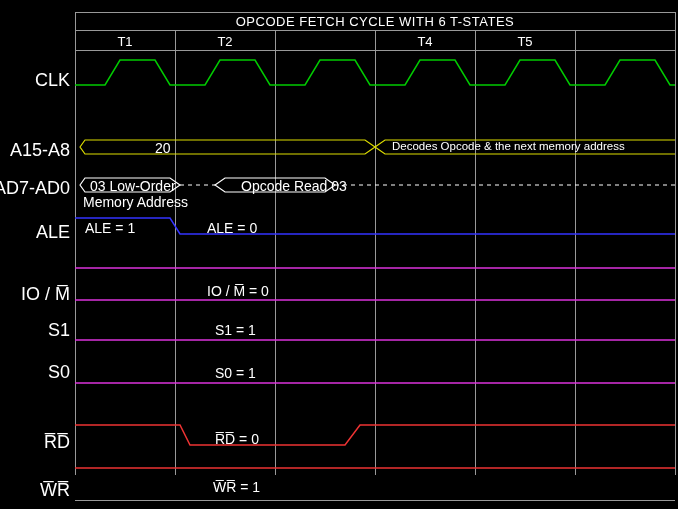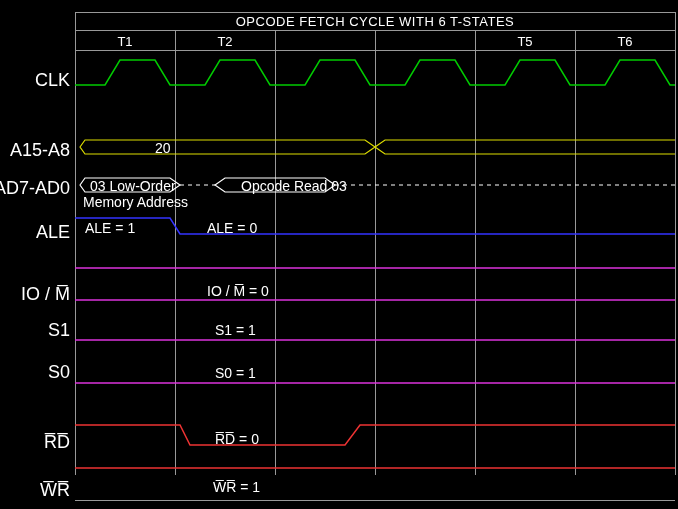--- a/index.html
+++ b/index.html
@@ -87,22 +87,22 @@
   <div class="grid-line-v" style="left:275px; top:30px"></div>
   <div class="grid-line-v" style="left:375px; top:30px"></div>
   <div class="grid-line-v" style="left:475px; top:30px"></div>
   <div class="grid-line-v" style="left:575px; top:30px"></div>
   <div class="grid-line-v" style="left:675px; top:12px"></div>
 
   <div class="title">OPCODE FETCH CYCLE WITH 6 T-STATES</div>
 
   <div class="t-label" style="left:75px">T1</div>
   <div class="t-label" style="left:175px">T2</div>
+  <div class="t-label" style="left:375px">T4</div>
   <div class="t-label" style="left:475px">T5</div>
-  <div class="t-label" style="left:575px">T6</div>
 
   <div class="signal-label" style="top:70px">CLK</div>
   <div class="signal-label" style="top:140px">A15-A8</div>
   <div class="signal-label" style="top:178px">AD7-AD0</div>
   <div class="signal-label" style="top:222px">ALE</div>
   <div class="signal-label" style="top:284px">IO / M̅</div>
   <div class="signal-label" style="top:320px">S1</div>
   <div class="signal-label" style="top:362px">S0</div>
   <div class="signal-label" style="top:432px">R̅D̅</div>
   <div class="signal-label" style="top:480px">W̅R̅</div>
@@ -127,20 +127,21 @@
     <path d="M0,340 L600,340" stroke="#d3d" stroke-width="1.5" fill="none"></path>
 
     <path d="M0,383 L600,383" stroke="#d3d" stroke-width="1.5" fill="none"></path>
 
     <path d="M0,425 L105,425 L115,445 L270,445 L285,425 L600,425" stroke="#e33" stroke-width="1.5" fill="none"></path>
 
     <path d="M0,468 L600,468" stroke="#e33" stroke-width="1.5" fill="none"></path>
   </svg>
 
   <div class="wave-text" style="left:155px; top:140px">20</div>
+  <div class="wave-text" style="left:392px; top:140px; font-size:11.5px">Decodes Opcode &amp; the next memory address</div>
 
   <div class="wave-text" style="left:90px; top:178px">03 Low-Order</div>
   <div class="wave-text" style="left:83px; top:194px">Memory Address</div>
   <div class="wave-text" style="left:241px; top:178px">Opcode Read 03</div>
 
   <div class="wave-text" style="left:85px; top:220px">ALE = 1</div>
   <div class="wave-text" style="left:207px; top:220px">ALE = 0</div>
 
   <div class="wave-text" style="left:207px; top:283px">IO / M̅ = 0</div>
   <div class="wave-text" style="left:215px; top:322px">S1 = 1</div>

